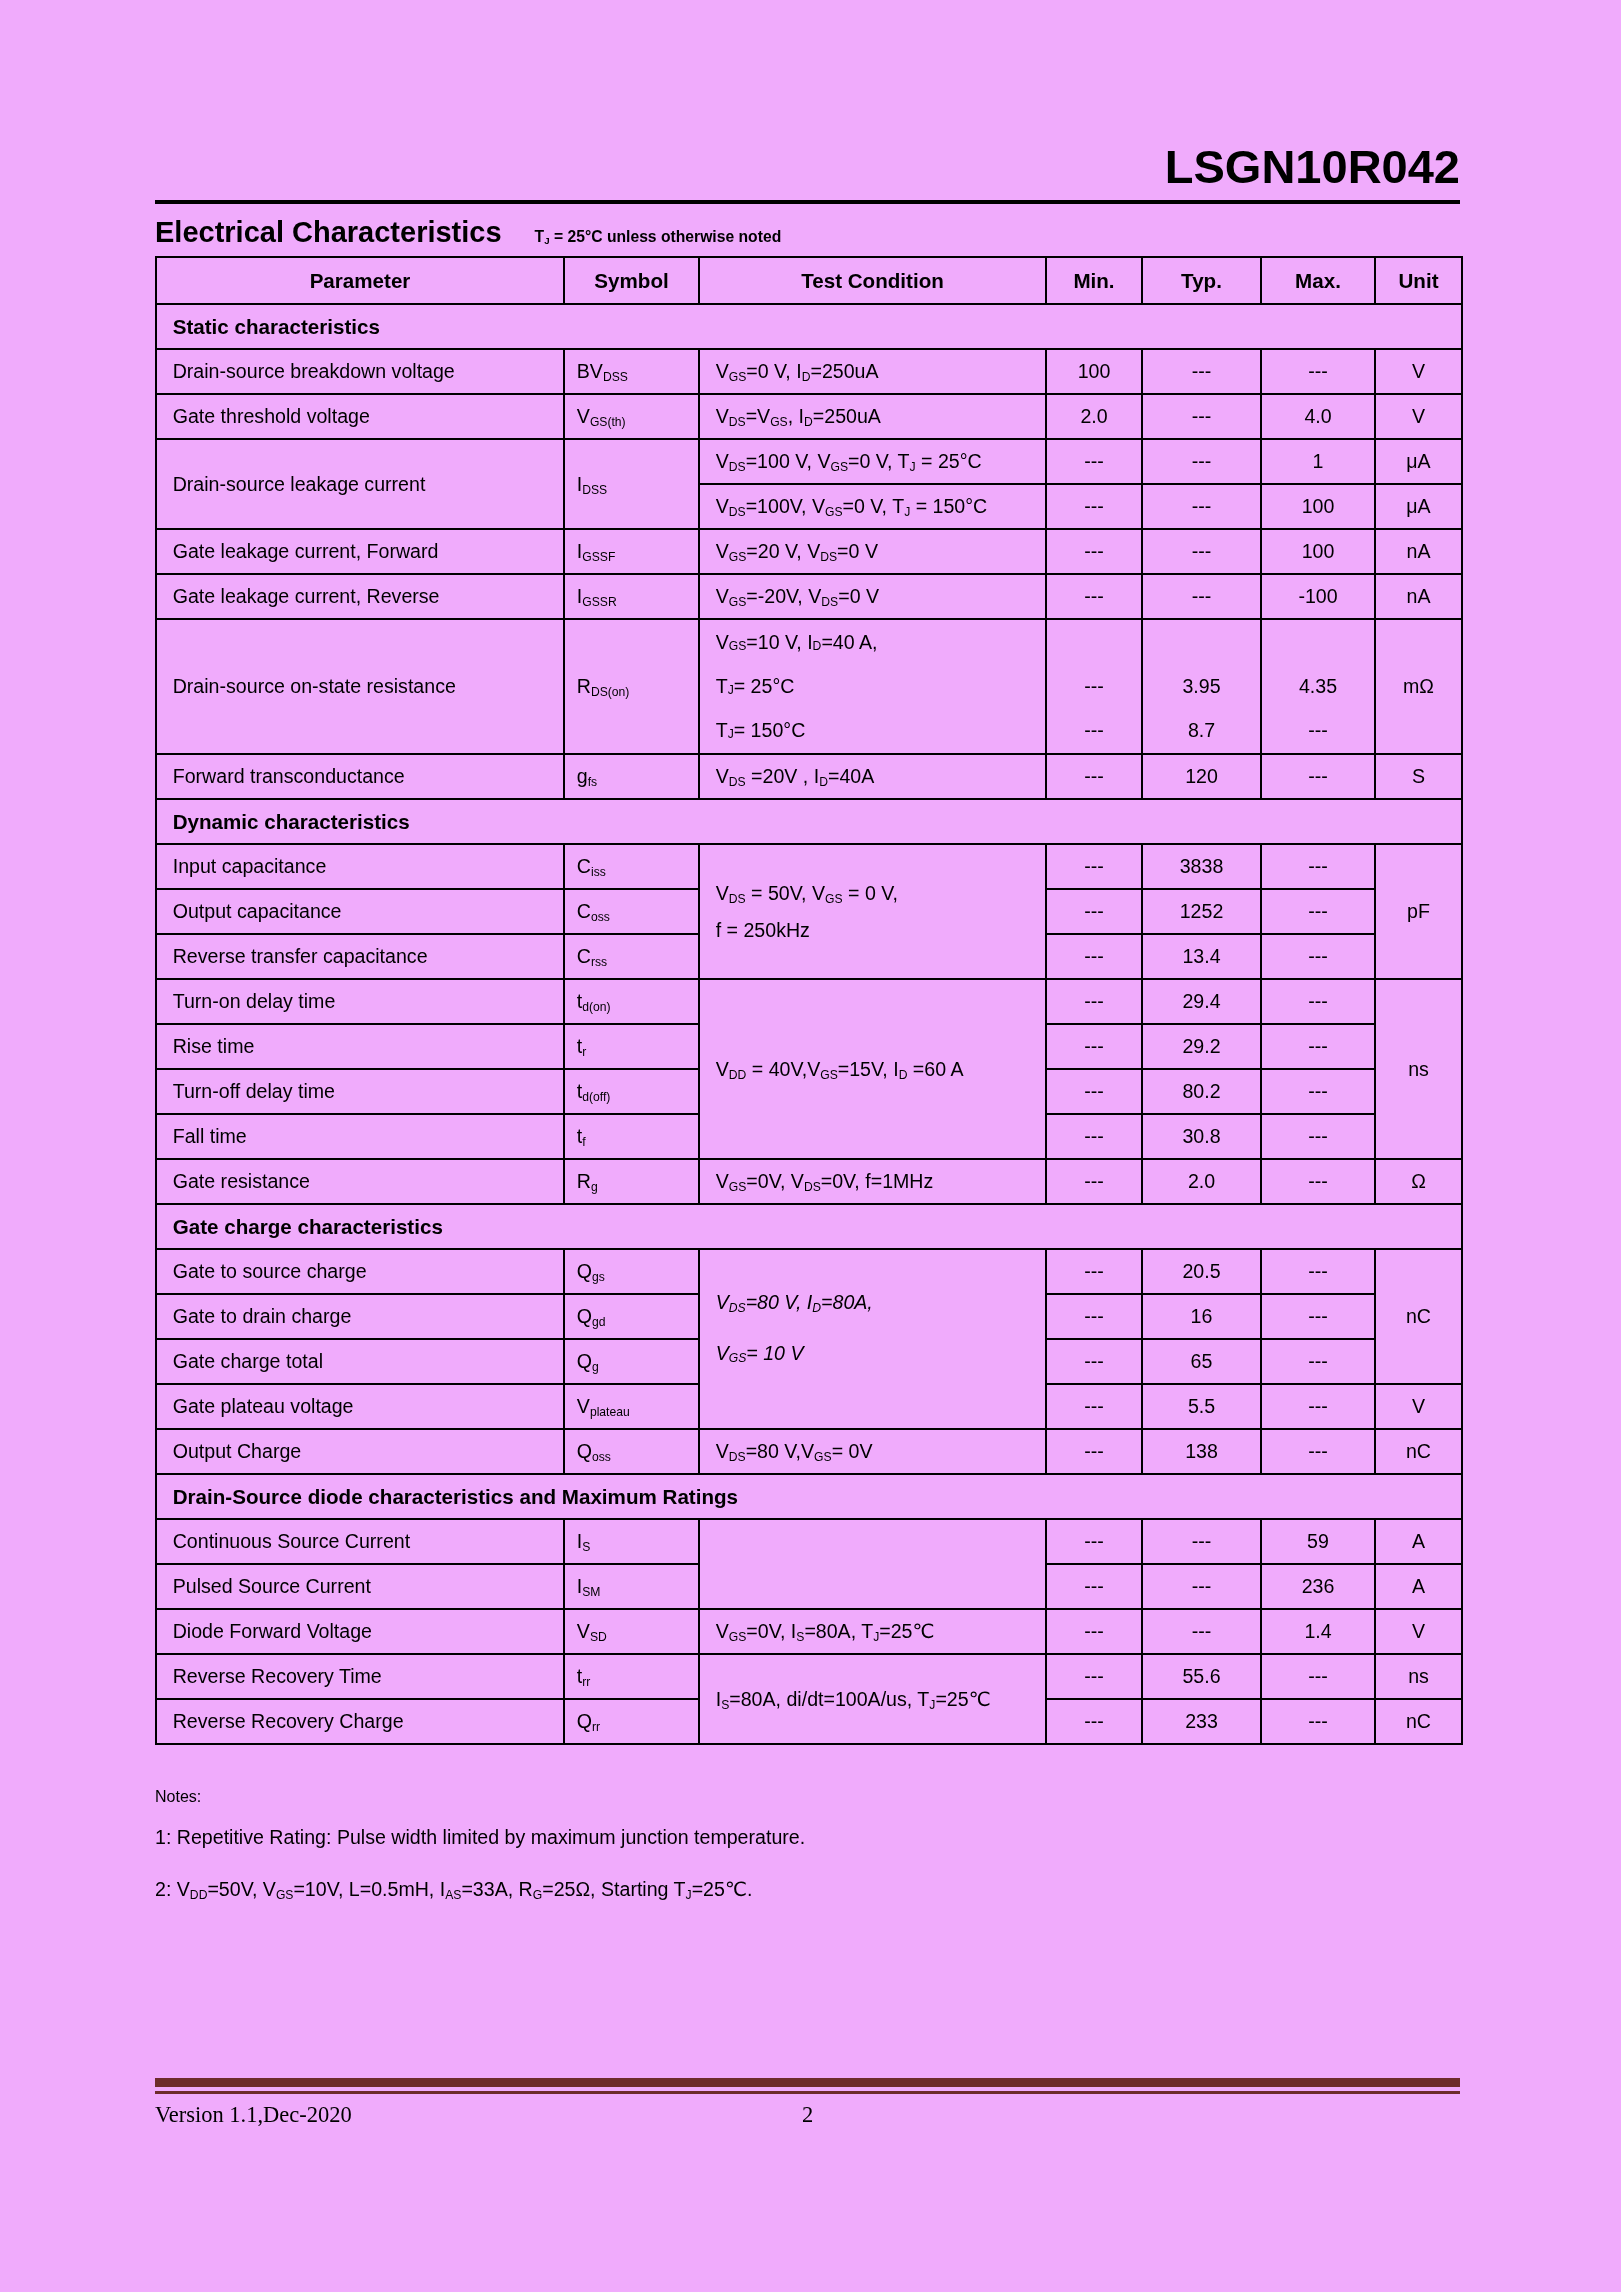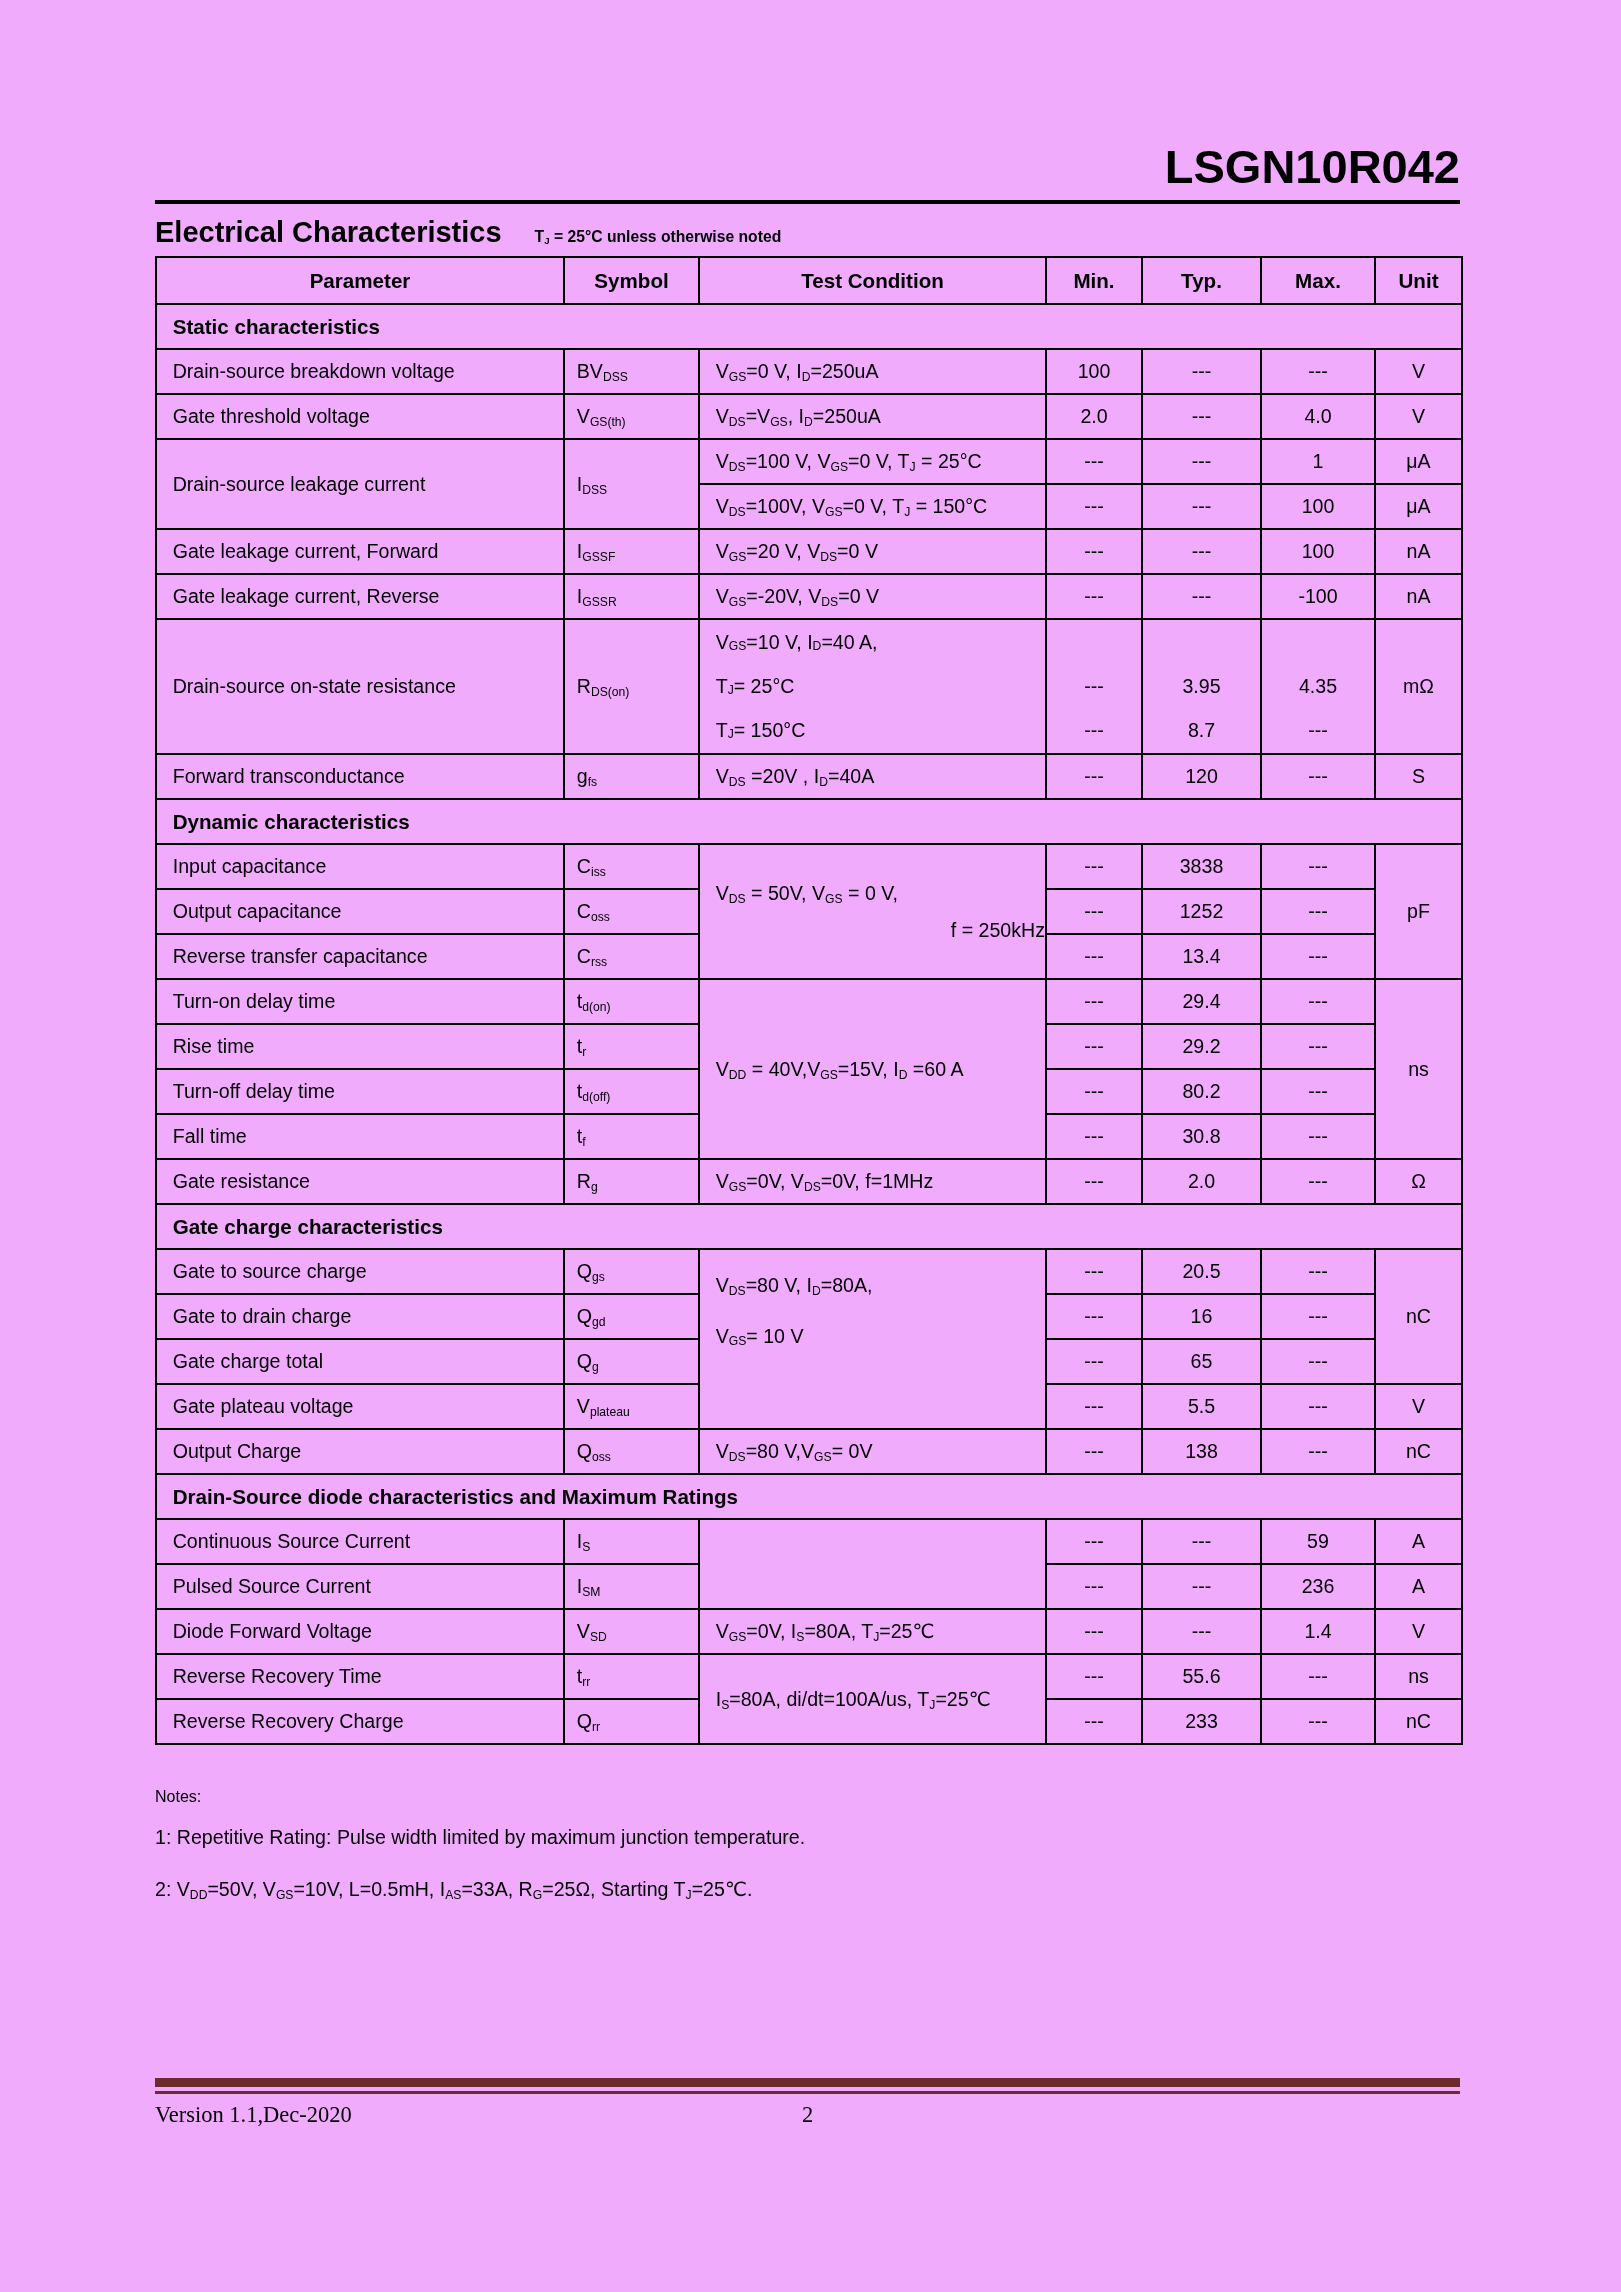--- a/index.html
+++ b/index.html
@@ -37,22 +37,22 @@
   .ec td.num  { text-align:center; }
   .sub { font-size:0.62em; position:relative; top:0.22em; line-height:0; }
 
   .col-param {width:408px;} .col-sym {width:135px;} .col-cond {width:347px;}
   .col-min {width:96px;} .col-typ {width:119px;} .col-max {width:114px;} .col-unit {width:87px;}
 
   .ec tr.tall { height:135px; }
   .l3 { height:44px; display:flex; align-items:center; }
   td.num .l3 { justify-content:center; }
 
-  td.cond-mid div + div { margin-top:14px;text-align:right; }
-  td.cond-top { vertical-align:top; padding-top:24px; }
+  td.cond-mid div + div { margin-top:14px; }
+  td.cond-top { vertical-align:top; padding-top:41px;font-style:italic; }
   td.cond-top div + div { margin-top:27.4px; }
 
   .notes { margin-top:23.5px; font-size:19.6px; }
   .notes-title { margin-bottom:19.6px; font-size:16px;margin-top:43px; }
   .note-item { margin-bottom:29px; }
 
   .footer { position:absolute; left:155px; right:161px; top:2078px; }
   .bar-thick { height:8.8px; }
   .bar-thin  { height:2.9px; margin-top:3.9px; }
   .footer-text { position:relative; margin-top:8.8px; font-family:"Liberation Serif","DejaVu Serif",serif; font-size:22.5px; }

